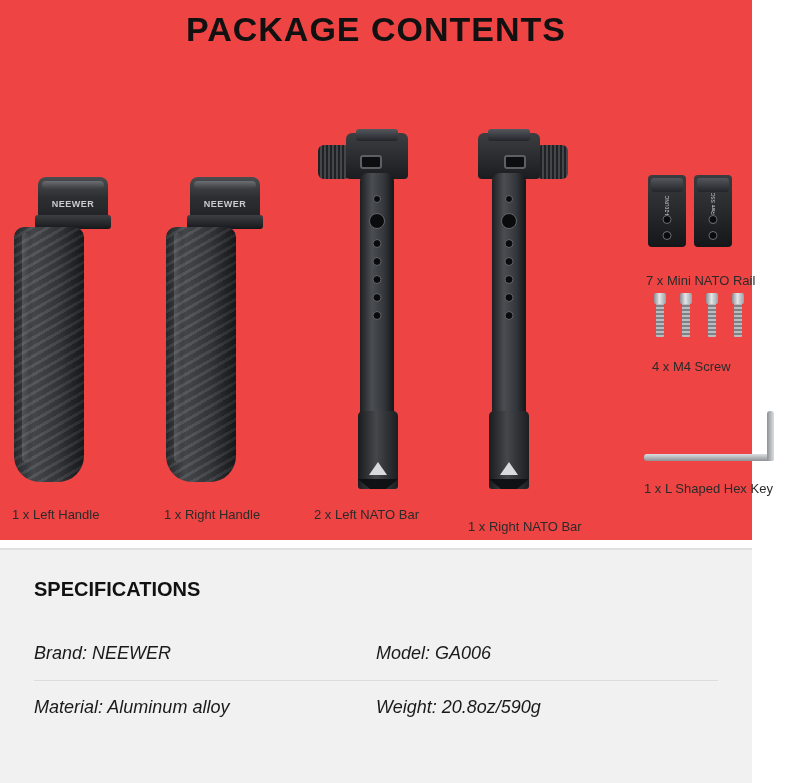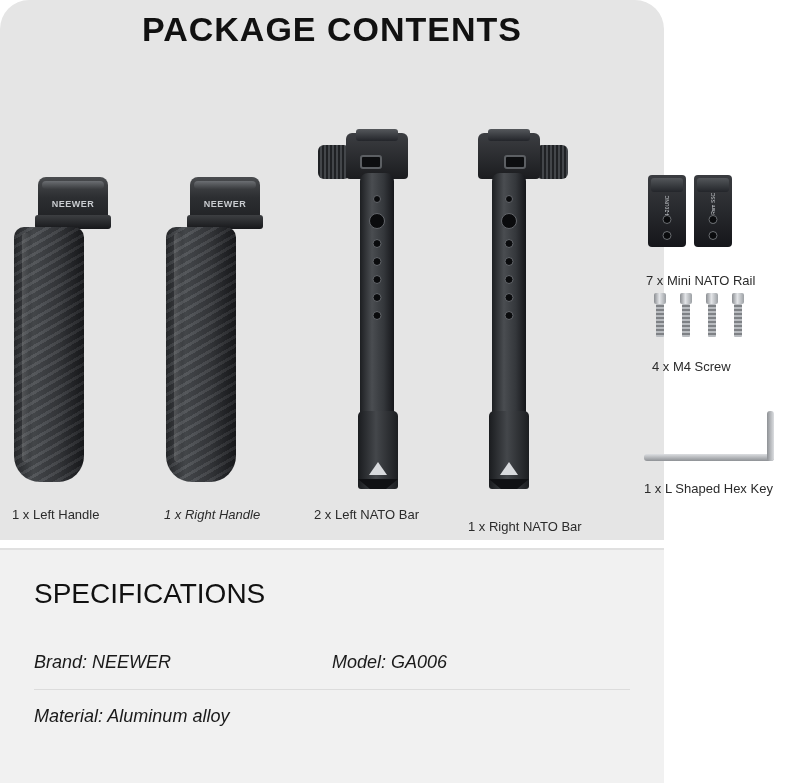--- a/index.html
+++ b/index.html
@@ -4,21 +4,21 @@
 <style>
   * { box-sizing: border-box; }
   html, body {
     margin: 0; padding: 0;
     width: 800px; height: 783px;
     background: #ffffff;
     font-family: "Liberation Sans", sans-serif;
     color: #1a1a1a;
     overflow: hidden;
   }
-  .page { position: relative; width: 664px; height: 783px; background: #e5e5e5; border-radius: 29px; }
+  .page { position: relative; width: 752px; height: 783px; background: #ef4444; }
 
   
   .title {
     text-align: center;
     font-size: 34px;
     font-weight: bold;
     letter-spacing: 1px;
     padding-top: 10px;
     color: #111;
   }
@@ -202,22 +202,22 @@
   
   .spec-wrap {
     position: absolute;
     left: 0; right: 0; bottom: 0;
     height: 235px;
     background: #f1f1f1;
     border-top: 2px solid #e0e0e0;
   }
   .spec-inner { padding: 28px 34px 0 34px; }
   .spec-title {
-    font-size: 28px;
-    font-weight: normal;
+    font-size: 20px;
+    font-weight: bold;
     color: #111;
     margin-bottom: 26px;
   }
   .spec-grid {
     display: grid;
     grid-template-columns: 1fr 1fr;
     row-gap: 0;
   }
   .spec-cell {
     font-size: 18px;
@@ -250,21 +250,21 @@
     </div>
 
     <div class="item" style="left:166px; top:120px;">
       <div class="handle">
         <div class="cap">
           <div class="brand">NEEWER</div>
           <div class="lip"></div>
         </div>
         <div class="grip"></div>
       </div>
-      <div class="caption" style="position:absolute; left:-2px; top:330px;font-style:italic;">1 x Right Handle</div>
+      <div class="caption" style="position:absolute; left:-2px; top:330px;">1 x Right Handle</div>
     </div>
 
     <div class="item" style="left:318px; top:72px;">
       <div class="bar">
         <div class="knob left"></div>
         <div class="clamp" style="left:28px;">
           <div class="slot"></div>
         </div>
         <div class="shaft" style="left:42px;">
           <div class="hole" style="top:22px; width:8px; height:8px;"></div>
@@ -359,17 +359,18 @@
   <div class="divider-bar"></div>
 
   <div class="spec-wrap">
     <div class="spec-inner">
       <div class="spec-title">SPECIFICATIONS</div>
       <div class="spec-grid">
         <div class="spec-cell">Brand: NEEWER</div>
         <div class="spec-cell">Model: GA006</div>
         <div class="spec-row-sep"></div>
         <div class="spec-cell">Material: Aluminum alloy</div>
+        <div class="spec-cell">Weight: 20.8oz/590g</div>
       </div>
     </div>
   </div>
 
 </div>
 
 </body></html>

